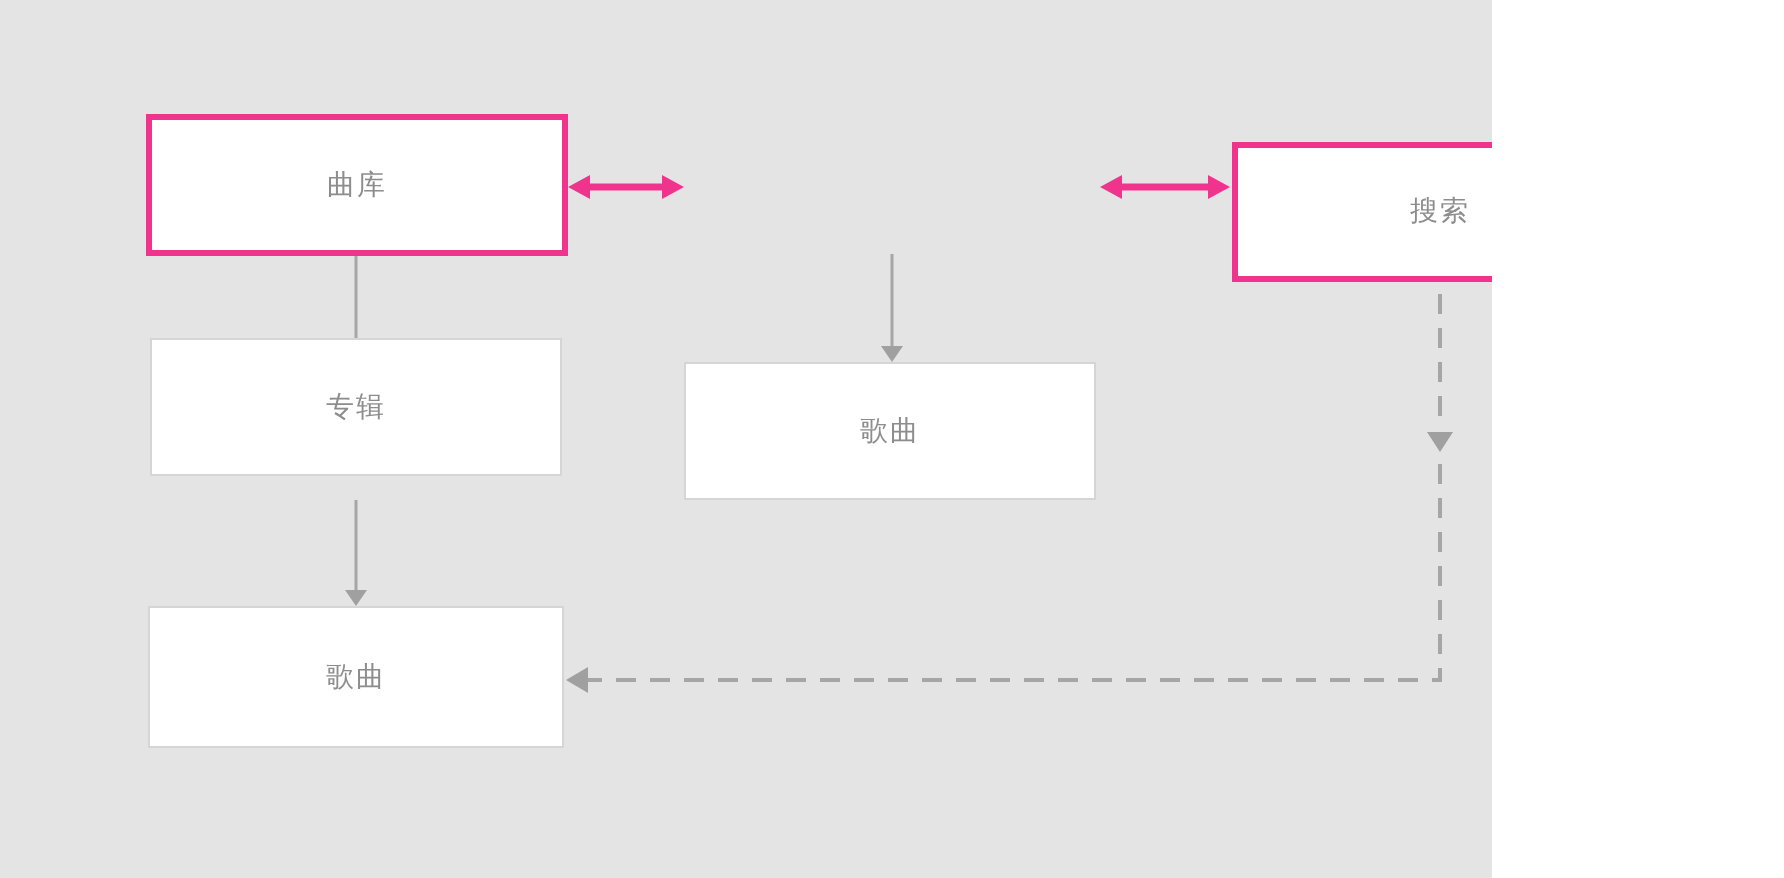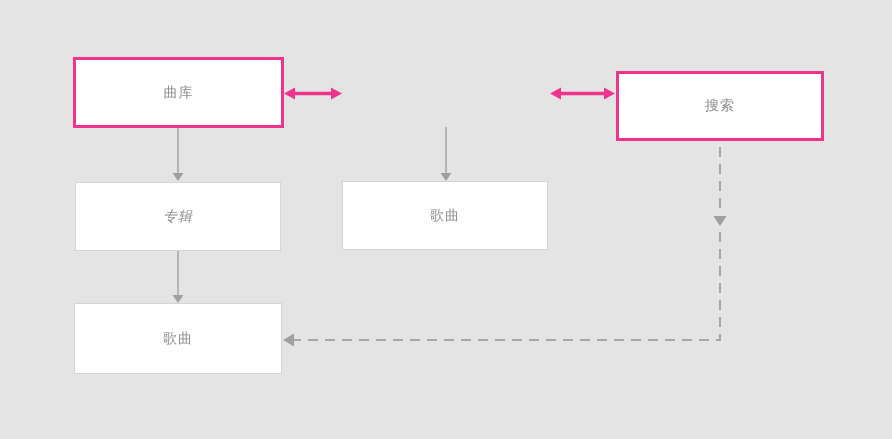--- a/index.html
+++ b/index.html
@@ -1,21 +1,21 @@
 <!DOCTYPE html>
 <html><head>
 <meta charset="utf-8">
 <style>
   html, body {
     margin: 0;
     padding: 0;
   }
   .canvas {
     position: relative;
-    width: 892px;
+    width: 746px;
     height: 439px;
     background: #E4E4E4;
     font-family: "DejaVu Sans", "Liberation Sans", sans-serif;
     overflow: hidden;
   }
   .edges-layer {
     position: absolute;
     left: 0;
     top: 0;
     width: 892px;
@@ -39,21 +39,21 @@
   .node.primary {
     border: 3px solid #F0348E;
   }
   .node.secondary {
     border: 1px solid #D5D5D5;
   }
   
   .n-library     { left: 73px;  top: 57px;  width: 211px; height: 71px; }
   .n-recent      { left: 343px; top: 57px;  width: 206px; height: 70px; }
   .n-search      { left: 616px; top: 71px;  width: 208px; height: 70px; }
-  .n-album       { left: 75px;  top: 182px; width: 206px; height: 69px; font-style: italic; }
+  .n-album       { left: 75px;  top: 169px; width: 206px; height: 69px; }
   .n-song-recent { left: 342px; top: 181px; width: 206px; height: 69px; }
   .n-song-album  { left: 74px;  top: 303px; width: 208px; height: 71px; }
 
   .edge-solid-gray   { stroke: #A6A6A6; stroke-width: 1.5; fill: none; }
   .edge-dashed-gray  { stroke: #A6A6A6; stroke-width: 2; fill: none; stroke-dasharray: 10 7; }
   .edge-pink         { stroke: #F0348E; stroke-width: 3.5; fill: none; }
   .head-gray         { fill: #A0A0A0; stroke: none; }
   .head-pink         { fill: #F0348E; stroke: none; }
 </style>
 </head>

